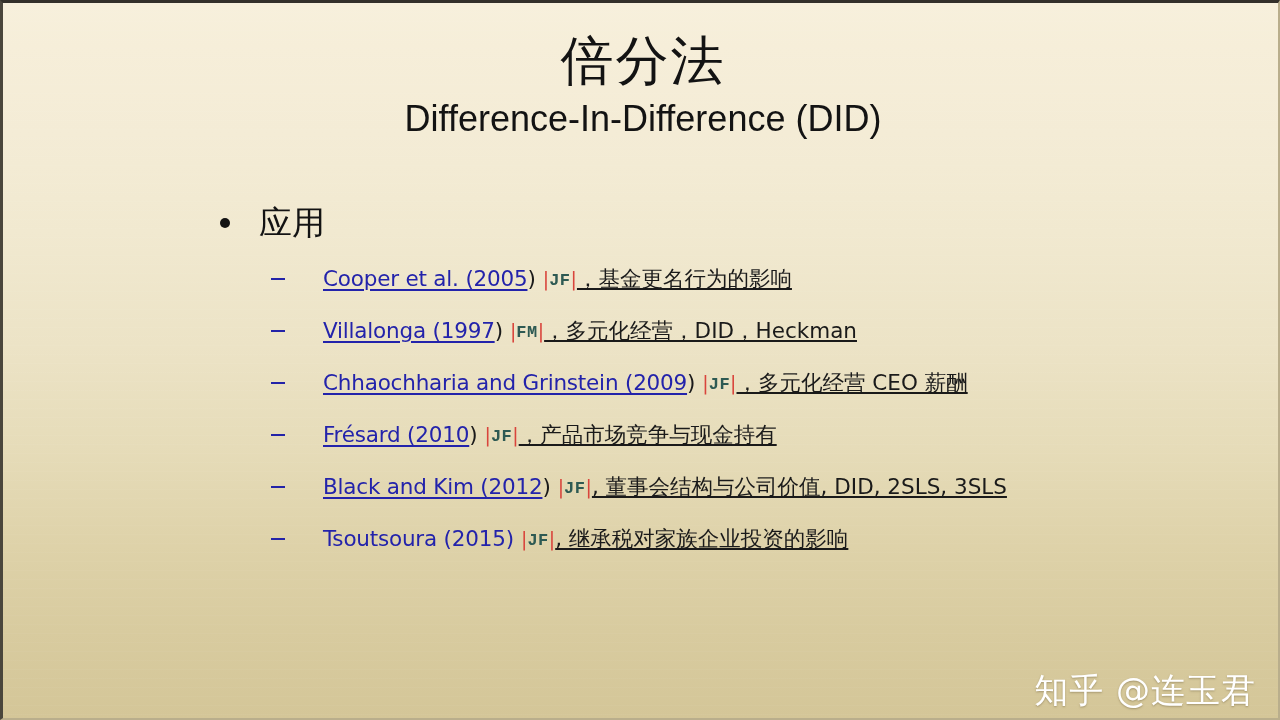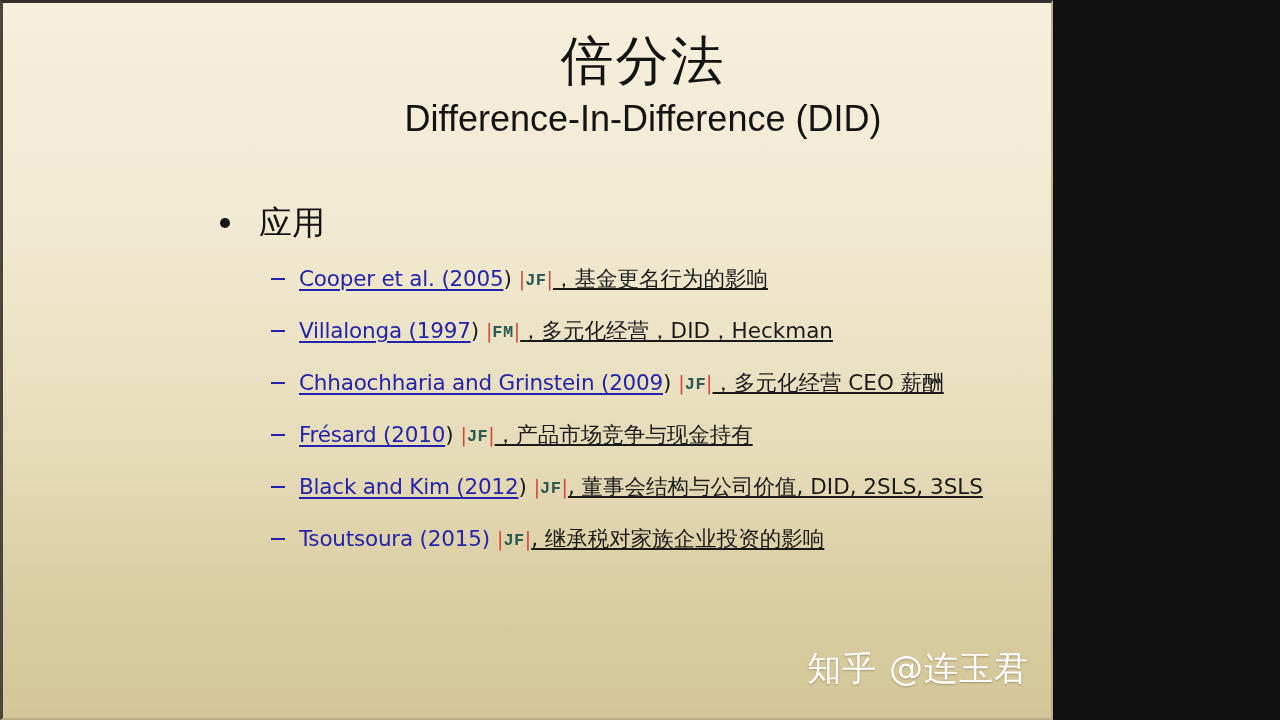--- a/index.html
+++ b/index.html
@@ -3,21 +3,21 @@
 <meta charset="utf-8">
 <style>
   html, body {
     margin: 0;
     padding: 0;
     background: #111;
   }
 
   .slide {
     position: relative;
-    width: 1053px;
+    width: 1280px;
     height: 720px;
     overflow: hidden;
     box-sizing: border-box;
     border-top: 3px solid #33302a;
     border-left: 3px solid #4a463c;
     border-right: 2px solid #b9ae8c;
     border-bottom: 2px solid #b9ae8c;
     background:
       linear-gradient(180deg,
         #f7f0dc 0%,
@@ -123,20 +123,21 @@
     height: 2px;
     background: #2323a8;
   }
 
   .ref {
     color: #2323ab;
     text-decoration: underline;
     text-underline-offset: 3px;
     text-decoration-thickness: 1.6px;
     letter-spacing: -0.2px;
+    margin-left: 24px;
   }
   .ref.no-underline {
     text-decoration: none;
     text-align: center;
   }
 
   .paren {
     color: #1a1a1a;
   }
   .paren.blue {
@@ -160,21 +161,21 @@
   }
 
   .tail {
     color: #1a1a1a;
     text-decoration: underline;
   }
 
   .watermark {
     position: absolute;
     right: 22px;
-    bottom: 28px;
+    bottom: 6px;
     font-size: 34px;
     line-height: 44px;
     color: #ffffff;
     font-family: "DejaVu Sans", "Liberation Sans", sans-serif;
     text-shadow: 0 1px 2px rgba(120,105,70,0.55);
     letter-spacing: 1px;
     white-space: nowrap;
     margin-top: 16px;
   }
 </style>

